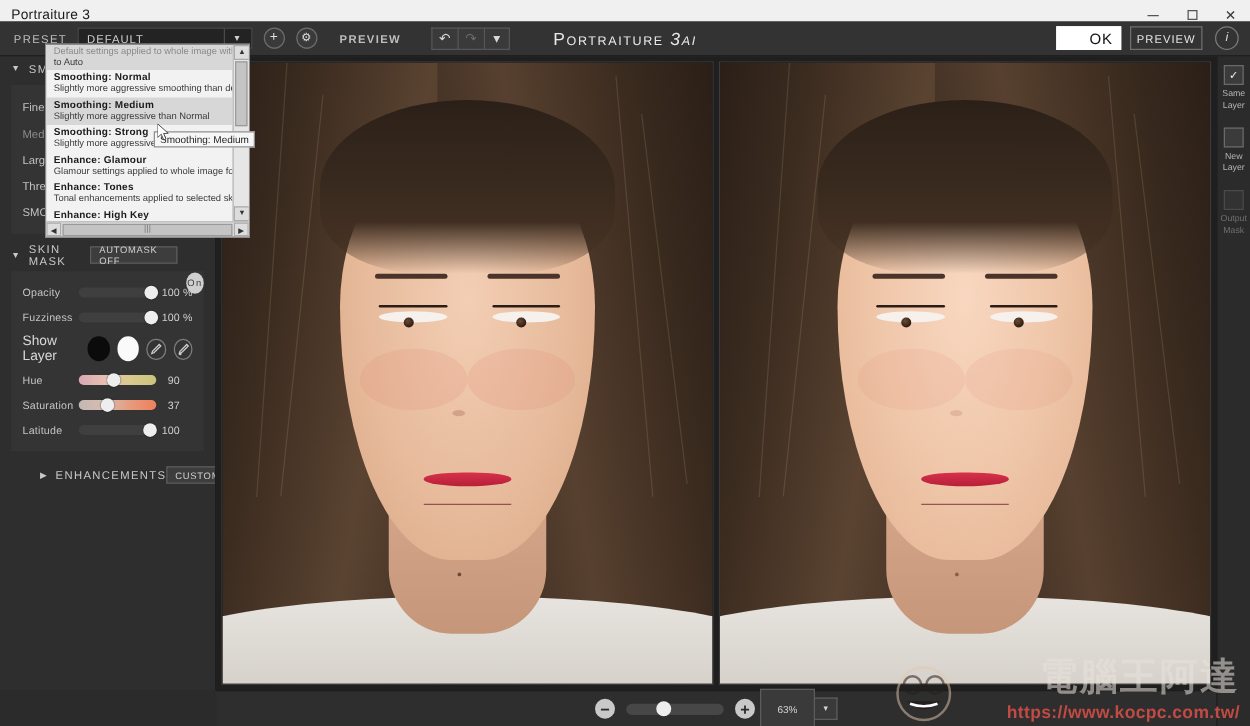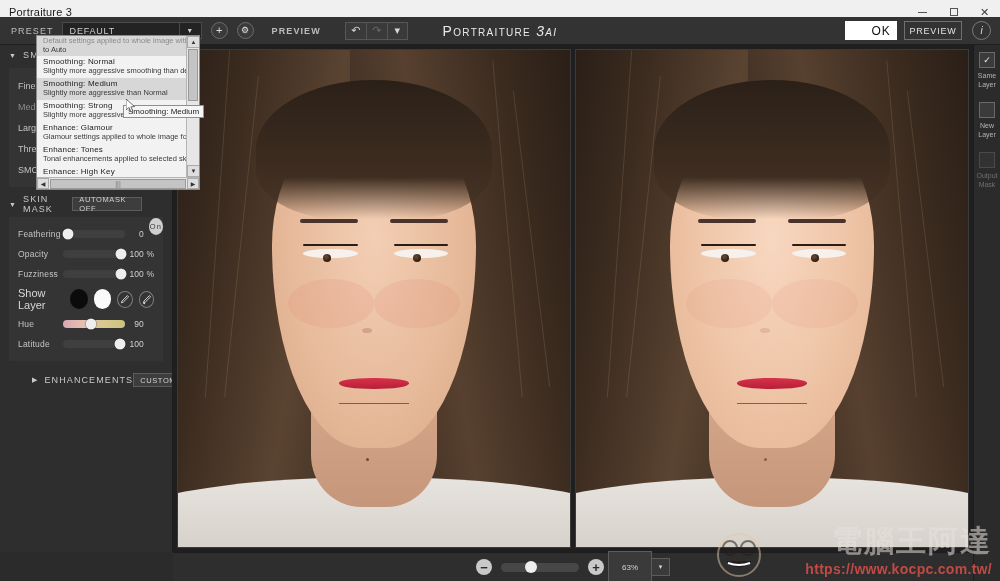--- a/index.html
+++ b/index.html
@@ -131,21 +131,21 @@
 
   
   .dropdown{
     position:absolute; left:36px; top:35px; width:164px; height:155px;
     background:#f2f2f2; border:1px solid #8a8a8a; z-index:60; overflow:hidden;
     color:#1a1a1a;
   }
   .dd-scroll{ position:absolute; left:0; top:0; right:13px; bottom:12px; overflow:hidden; }
   .dd-item{ padding:1px 6px 3px 6px; }
   .dd-item.hl{ background:#d7d7d7; }
-  .dd-title{ font-size:8px; font-weight:normal; color:#1b1b1b; letter-spacing:.2px; }
+  .dd-title{ font-size:8px; font-weight:bold; color:#1b1b1b; letter-spacing:.2px; }
   .dd-desc{ font-size:7.5px; color:#3b3b3b; white-space:nowrap; }
   .dd-partial{ padding:0 6px 2px 6px; background:#d7d7d7; }
   .dd-partial .cut{ font-size:7.5px; color:#4a4a4a; white-space:nowrap; opacity:.55; }
   .dd-vbar{
     position:absolute; right:0; top:0; width:13px; bottom:12px; background:#e6e6e6;
     border-left:1px solid #b5b5b5;
   }
   .dd-vbtn{ width:13px; height:12px; background:#ddd; border:1px solid #aaa; font-size:6px;
             display:flex; align-items:center; justify-content:center; color:#333; }
   .dd-vthumb{ position:absolute; left:1px; top:13px; width:10px; height:52px; background:#c4c4c4;
@@ -324,28 +324,20 @@
     </div>
 
     <div class="sec-head" style="margin-top:7px;">
       <span class="tri">▼</span>
       <span>SKIN MASK</span>
       <span class="tag" style="margin-right:0;">AUTOMASK OFF</span>
       <span class="onpill circ" style="margin-left:7px;">On</span>
     </div>
 
     <div class="panel-body">
-      <div class="row">
-        <span class="lab">Feathering</span>
-        <div class="slider">
-            <span class="knob" style="left:8%"></span>
-          </div>
-        <span class="val">0</span>
-        <span class="unit"></span>
-      </div>
       <div class="row">
         <span class="lab">Opacity</span>
         <div class="slider">
             <span class="knob" style="left:94%"></span>
           </div>
         <span class="val">100</span>
         <span class="unit">%</span>
       </div>
       <div class="row">
         <span class="lab">Fuzziness</span>
@@ -372,20 +364,28 @@
             </svg>
         </span>
       </div>
 
       <div class="row">
         <span class="lab">Hue</span>
         <div class="slider" style="background:linear-gradient(90deg,#d9a7b3,#e8c0b0,#d9c98e,#c9c47e);">
             <span class="knob" style="left:46%"></span>
           </div>
         <span class="val">90</span>
+        <span class="unit"></span>
+      </div>
+      <div class="row">
+        <span class="lab">Saturation</span>
+        <div class="slider" style="background:linear-gradient(90deg,#c3b8b3,#d8bcb0,#e79a7d,#ef7f5c);">
+            <span class="knob" style="left:38%"></span>
+          </div>
+        <span class="val">37</span>
         <span class="unit"></span>
       </div>
       <div class="row">
         <span class="lab">Latitude</span>
         <div class="slider">
             <span class="knob" style="left:93%"></span>
           </div>
         <span class="val">100</span>
         <span class="unit"></span>
       </div>

